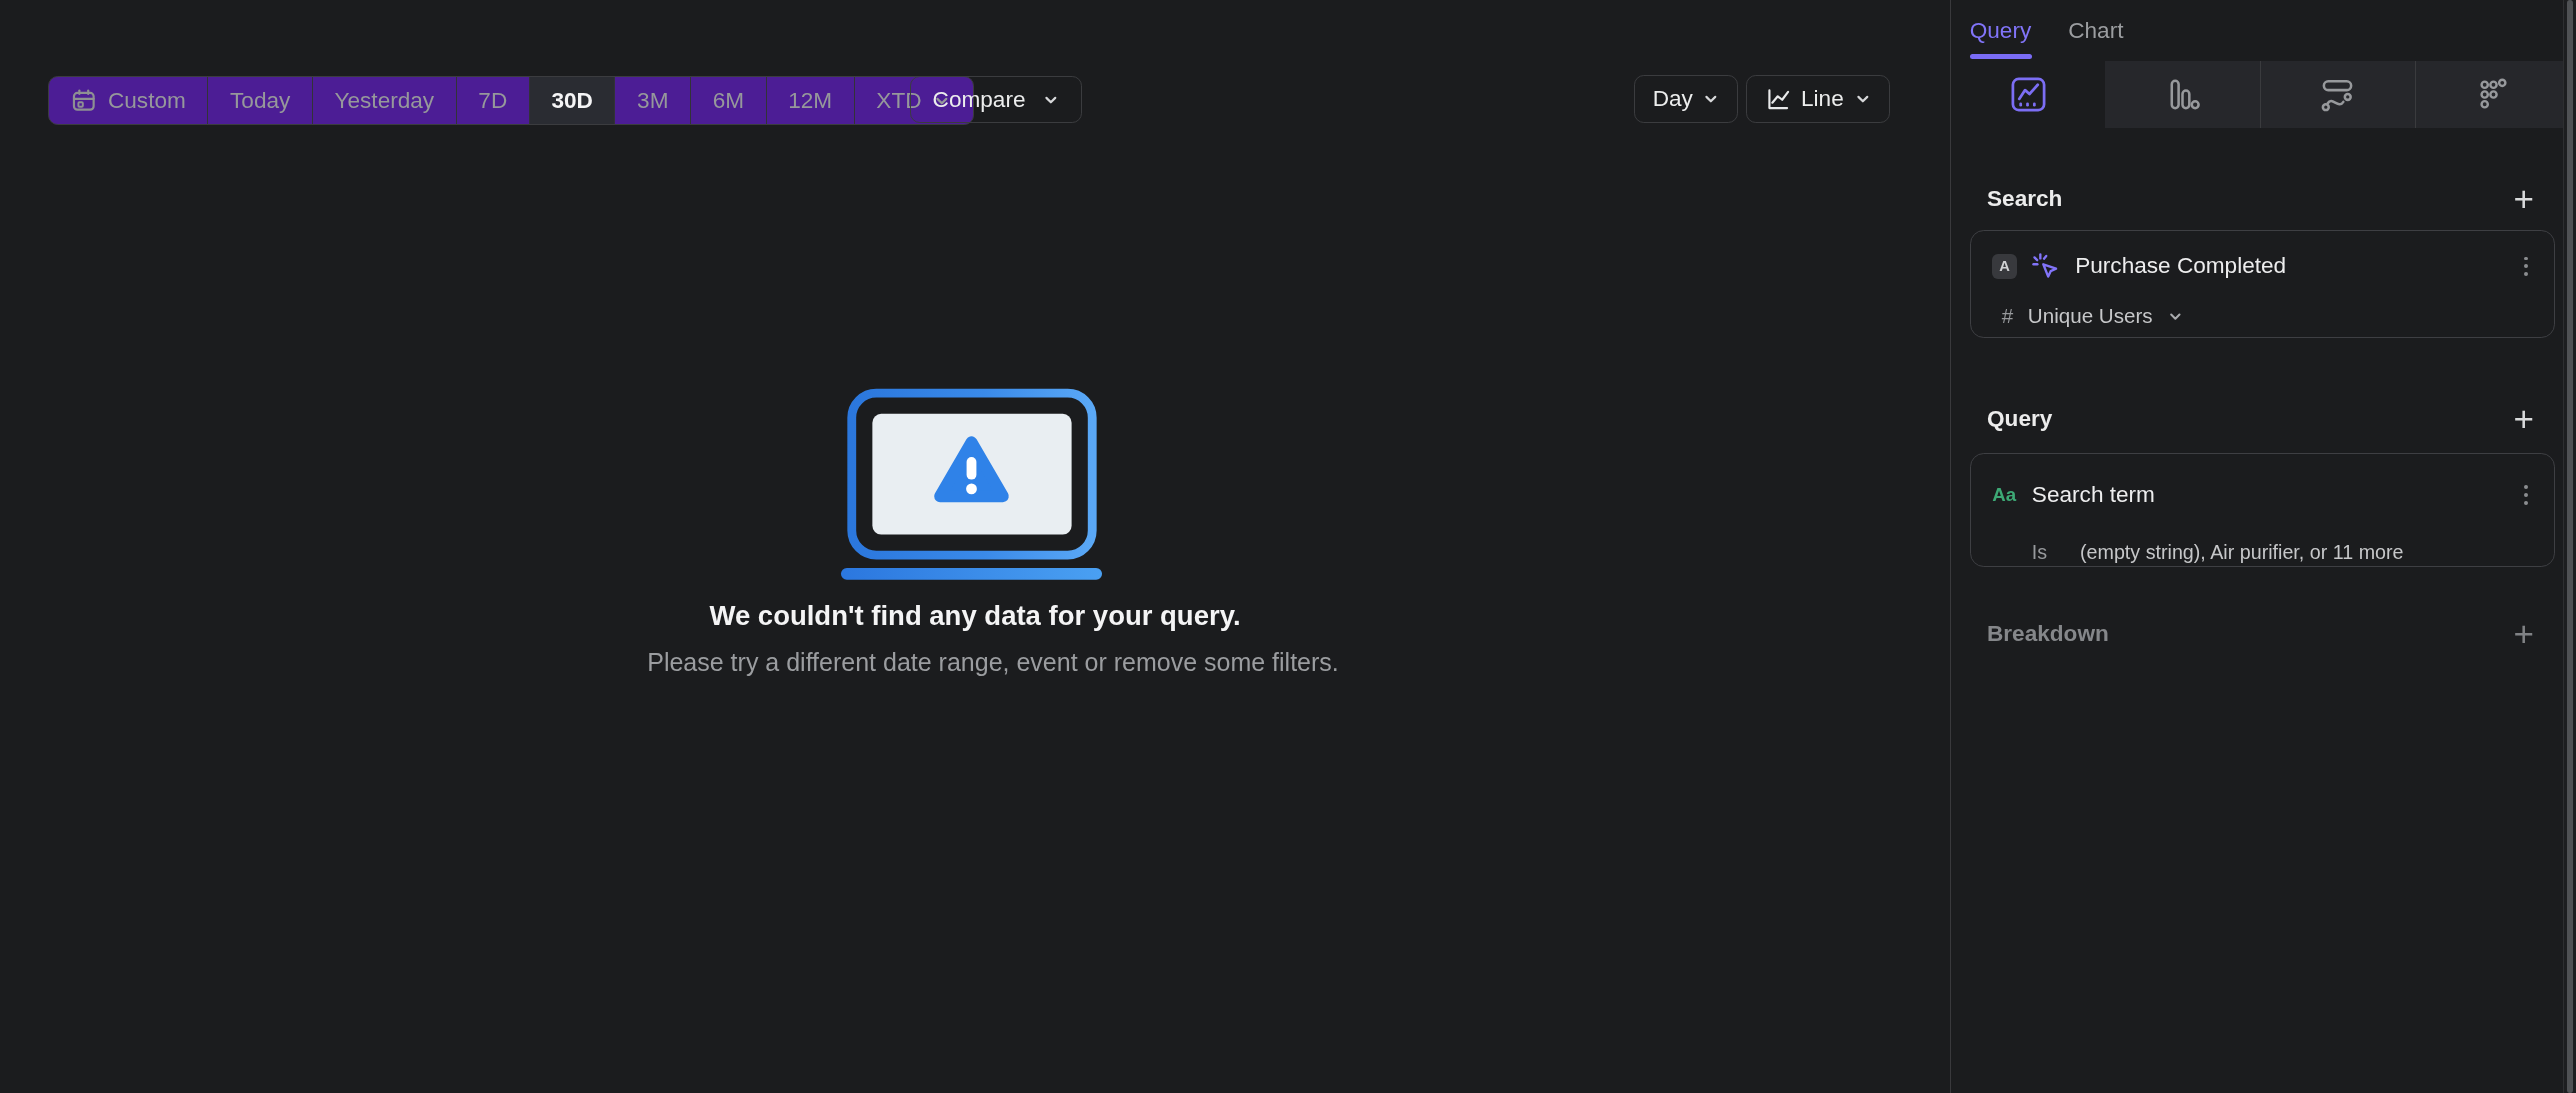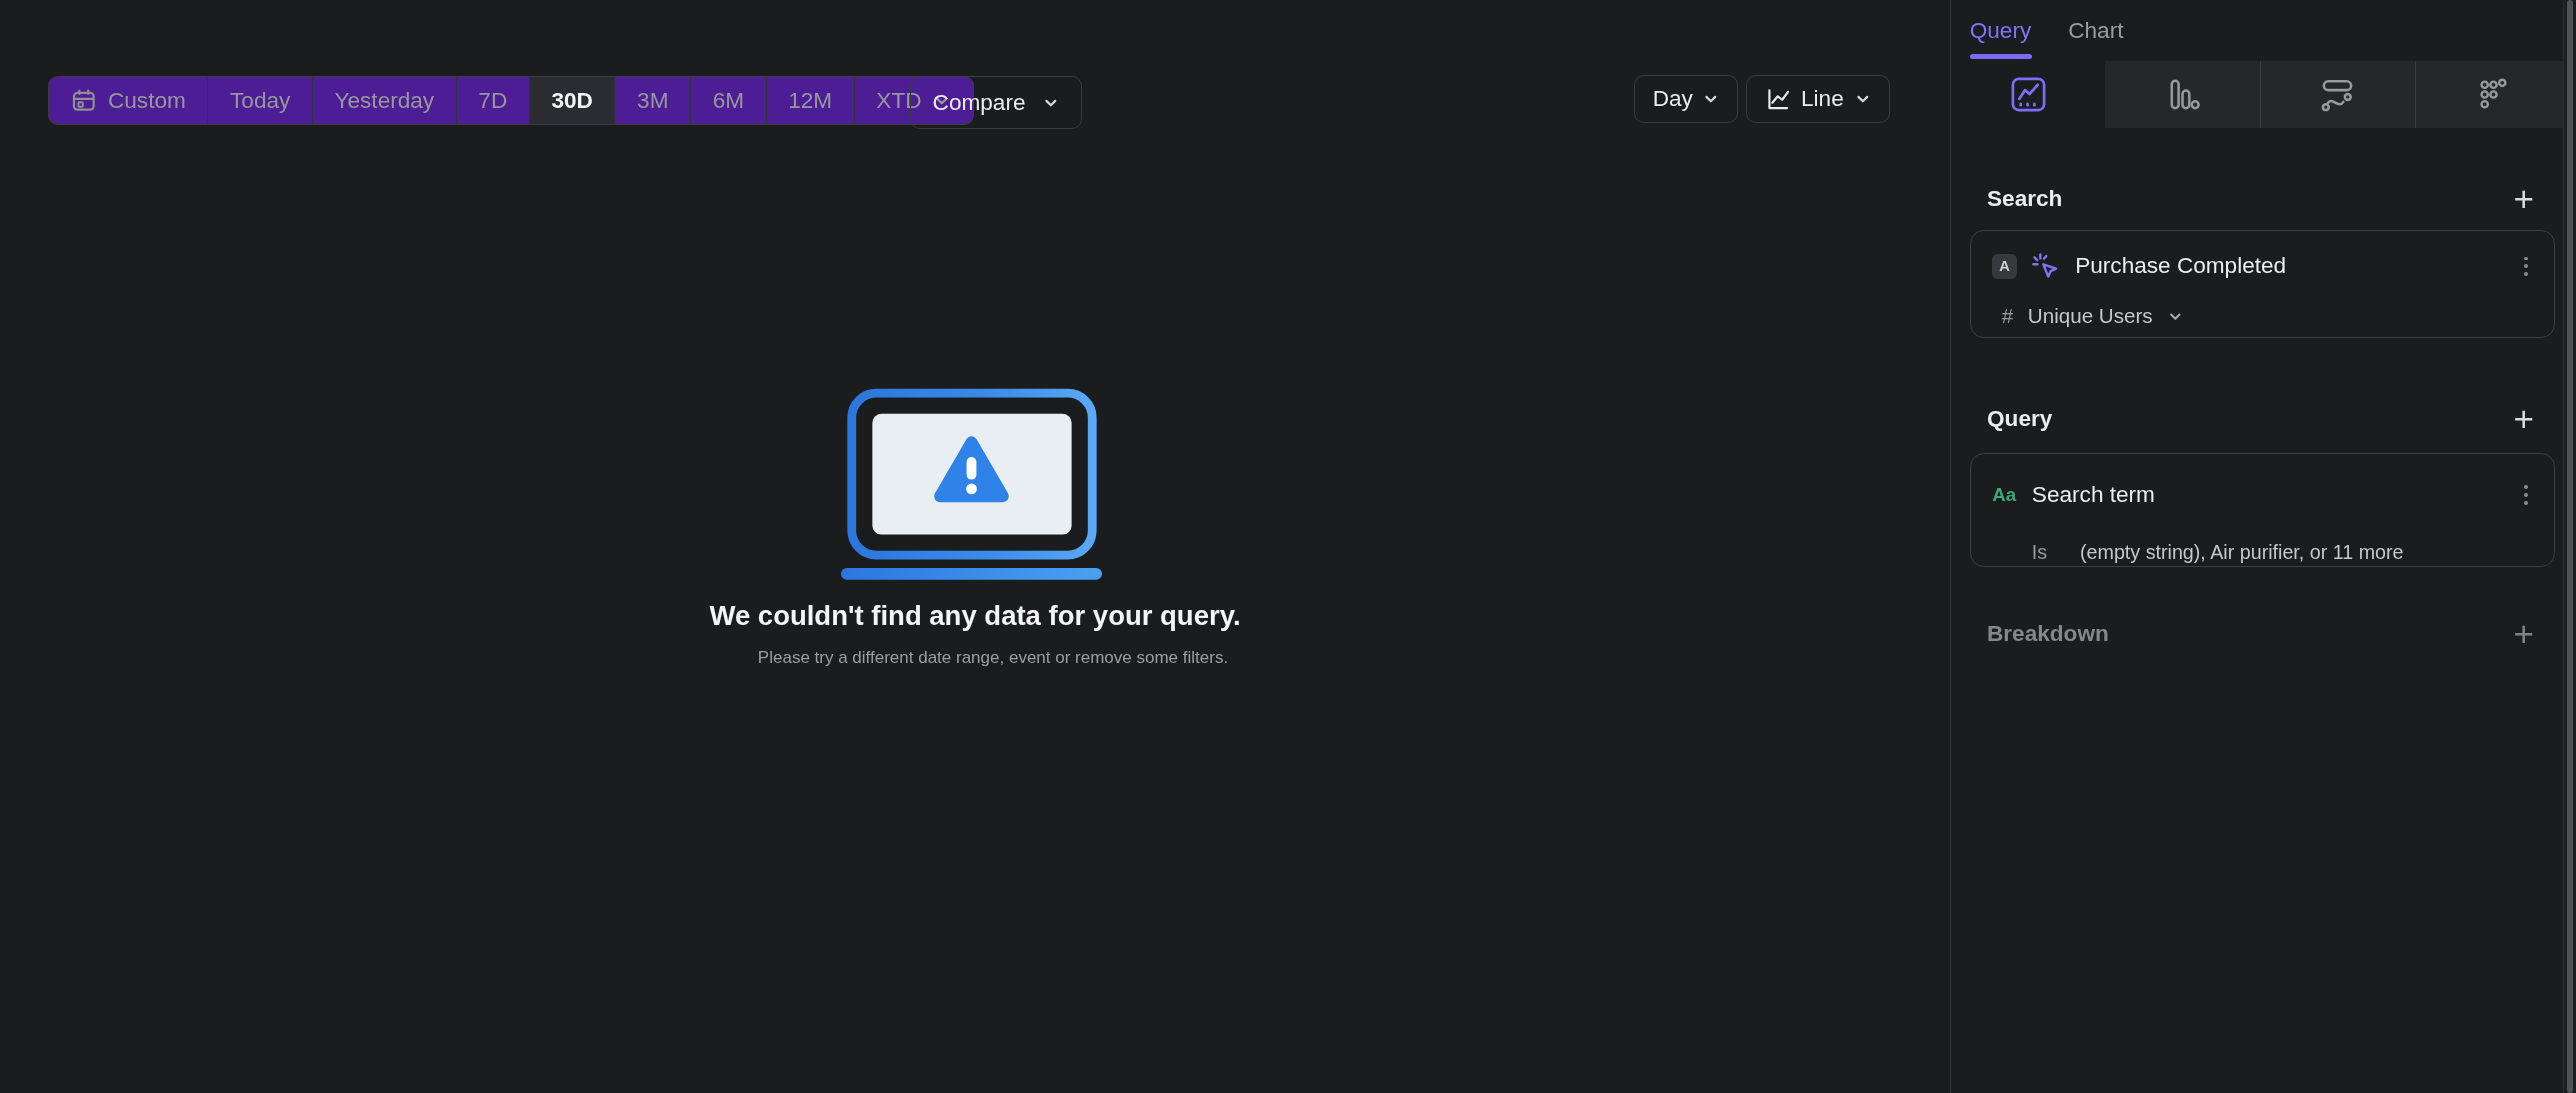--- a/index.html
+++ b/index.html
@@ -25,37 +25,37 @@
   .dr-btn {
     display:flex; align-items:center; gap:11.8px;
     padding:0 21.6px; font-size:22.6px; color:#96989b;
     background:transparent; border:none; border-left:1px solid #323337;
     font-family:inherit; cursor:pointer; white-space:nowrap;
   }
   .dr-btn:first-child { border-left:none; }
   .dr-btn.selected { background:#2a2c32; color:#f5f5f6; font-weight:700; }
 
   .pill-btn {
-    position:absolute; top:76px; height:53px;
+    position:absolute; top:76px; height:47px;
     display:flex; align-items:center; gap:16px;
     padding:0 21.6px; font-size:22.6px; color:#eceded;
     background:transparent; border:1px solid #3b3c3f; border-radius:9.8px;
     font-family:inherit; cursor:pointer; white-space:nowrap;
   }
   .compare-btn { left:910px; }
   .granularity-btn { left:1634px; top:75px; height:48px; padding:0 17.7px; gap:8.8px; }
   .charttype-btn  { left:1746px; top:75px; height:48px; padding:0 17.7px; gap:9.8px; }
 
   .empty-state-title {
     position:absolute; left:0; top:600px; width:1950px; text-align:center;
     font-size:27.5px; font-weight:700; color:#f4f4f5;
   }
   .empty-state-subtitle {
     position:absolute; left:0; top:648px; width:1950px; text-align:center;
-    font-size:17px; color:#9b9da0;padding-left:36px;
+    font-size:25px; color:#9b9da0;padding-left:36px;
   }
 
   
   .panel {
     position:absolute; left:1950px; top:0; width:626px; height:1093px;
     border-left:1px solid #39393c; background:#1b1c1e;
   }
   .panel-tabs {
     position:absolute; left:0; top:0; height:61px;
     display:flex; align-items:center; gap:37px; padding-left:18.7px;

